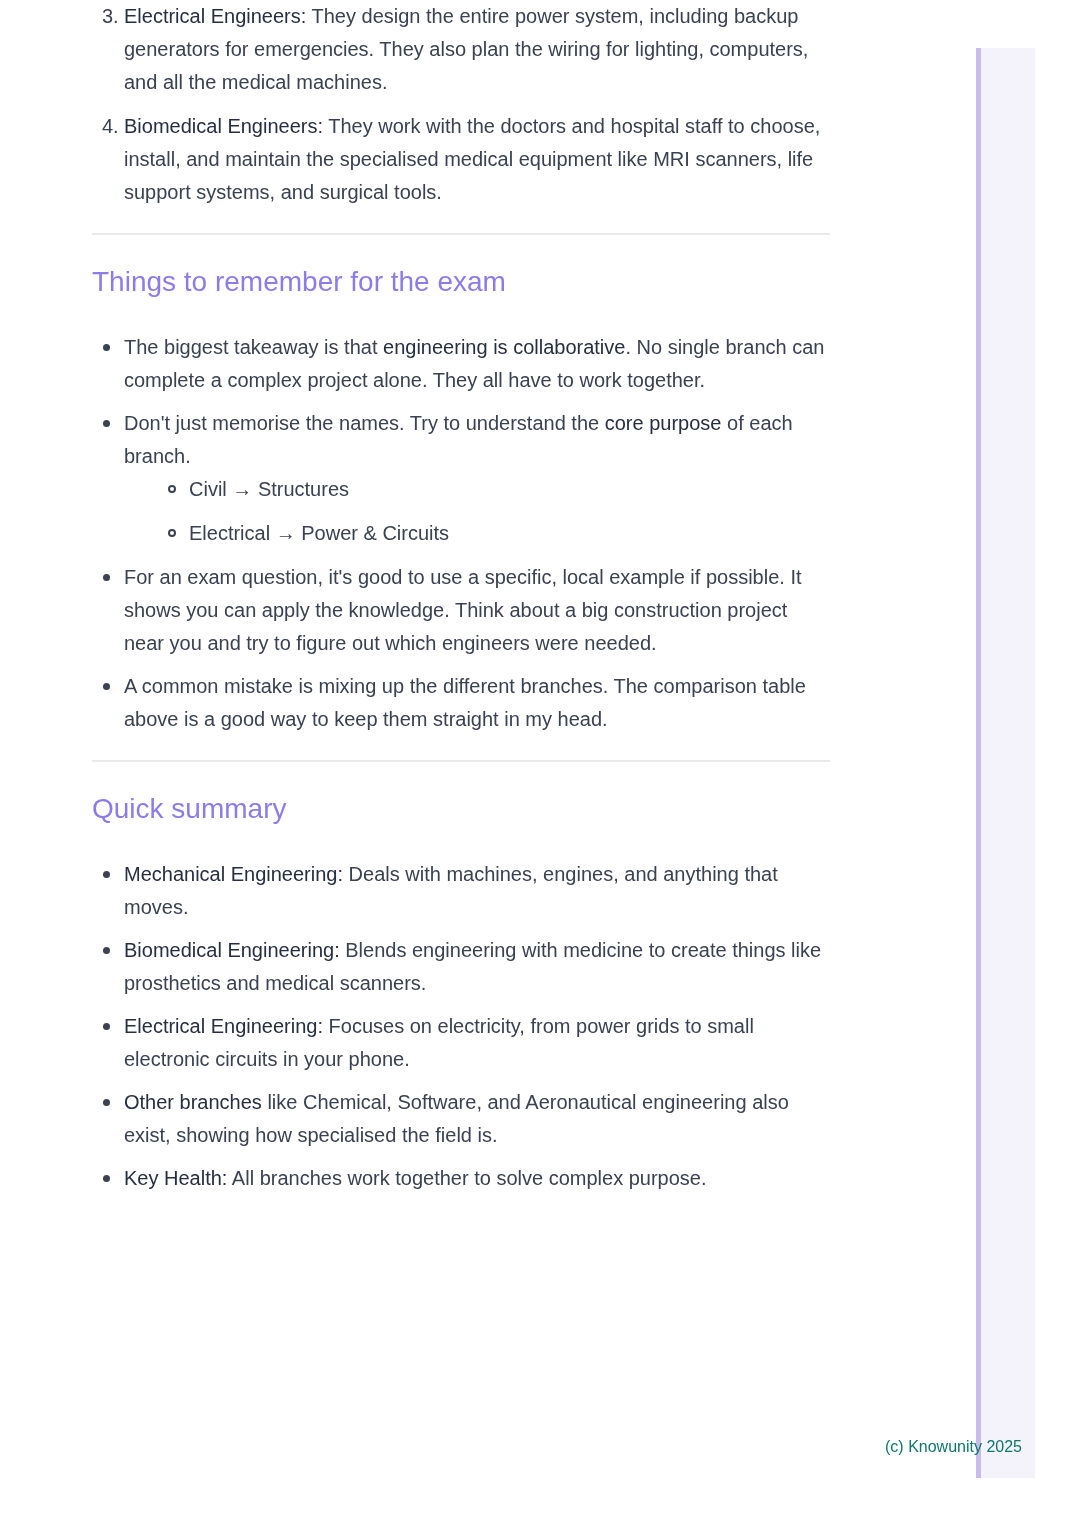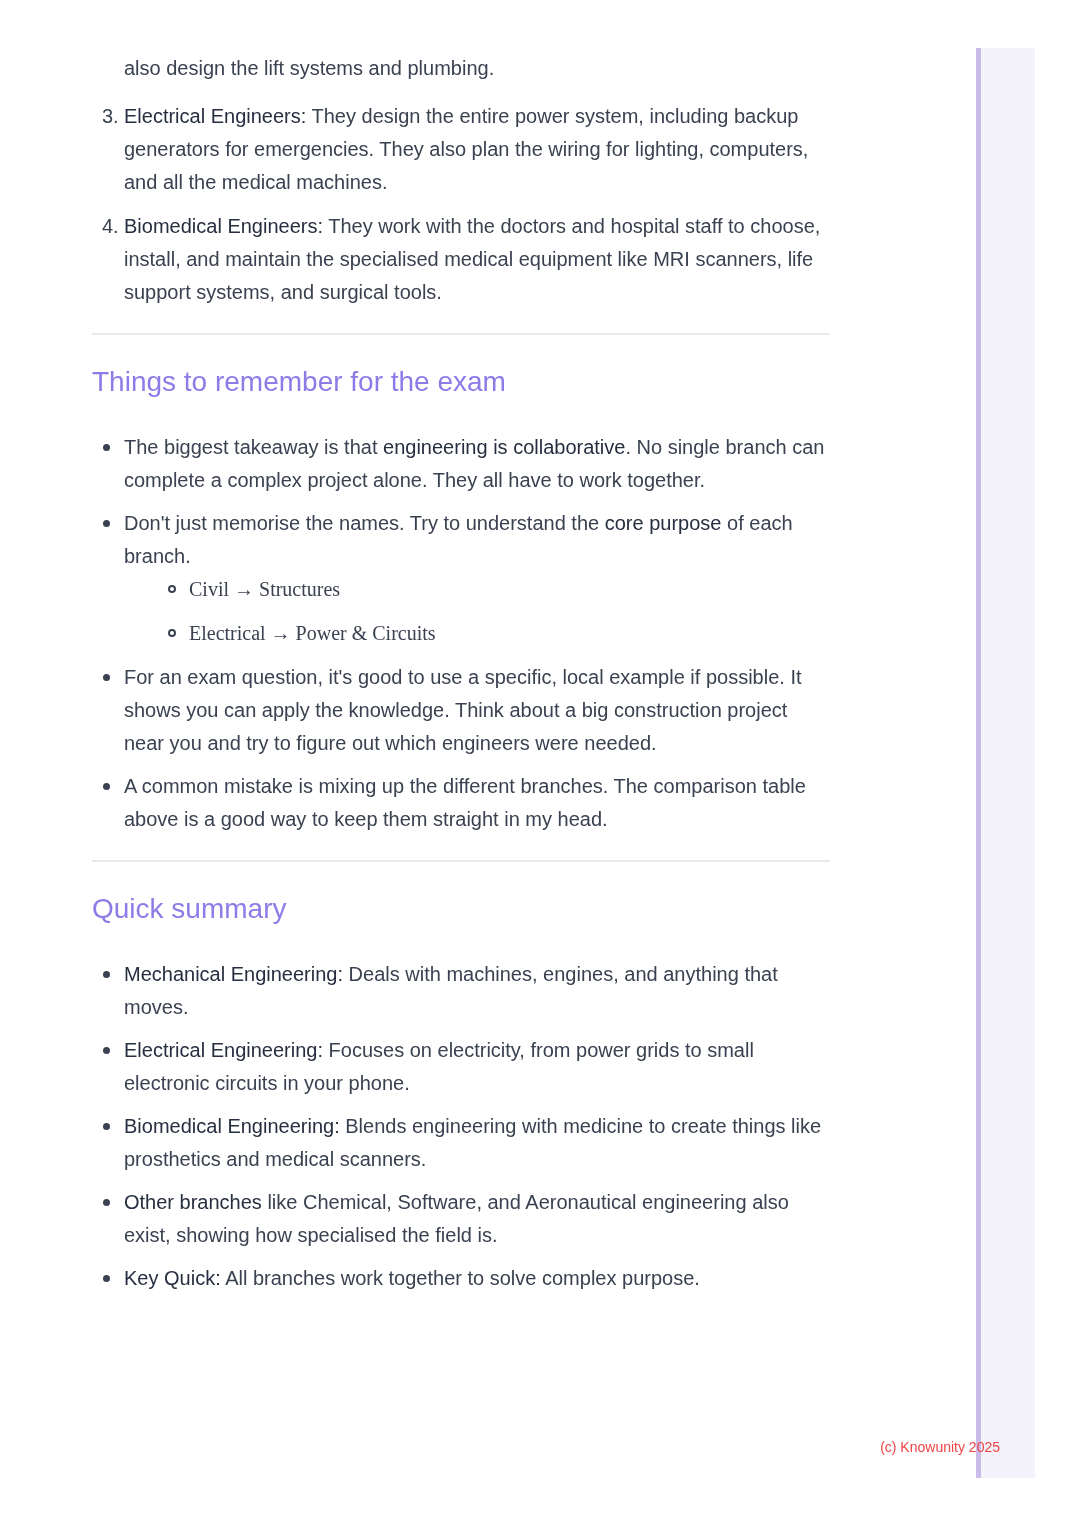--- a/index.html
+++ b/index.html
@@ -89,52 +89,50 @@
   }
   ul.subbullets {
     list-style: none;
     margin: 0 0 0 33px;
     padding: 0;
   }
   ul.subbullets > li {
     position: relative;
     padding-left: 32px;
     margin-bottom: 11px;
-    font-family: Liberation Serif, serif;
   }
   ul.subbullets > li::before {
     content: "";
     position: absolute;
     left: 11px;
     top: 12px;
     width: 8px;
     height: 8px;
     border-radius: 50%;
     background: transparent;
     border: 2px solid #3a4150;
     box-sizing: border-box;
   }
   .footer {
     position: absolute;
     top: 1438px;
-    right: 80px;
-    font-size: 14px;
+    right: 58px;
+    font-size: 16px;
     line-height: 18px;
-    color: #ef4444;
+    color: #0f766e;
     z-index: 2;
   }
 </style>
 </head>
 <body>
 
 <div class="side-strip"></div>
 
 <div class="content">
 
-  <p class="continuation">also design the lift systems and plumbing.</p>
 
   <div class="num-item">
     <span class="num">3.</span>
     <b>Electrical Engineers:</b><span> They design the entire power system, including backup generators for emergencies. They also plan the wiring for lighting, computers, and all the medical machines.</span>
   </div>
 
   <div class="num-item">
     <span class="num">4.</span>
     <b>Biomedical Engineers:</b><span> They work with the doctors and hospital staff to choose, install, and maintain the specialised medical equipment like MRI scanners, life support systems, and surgical tools.</span>
   </div>
@@ -168,28 +166,28 @@
 
   <hr class="divider">
 
   <h2 class="section-heading">Quick summary</h2>
 
   <ul class="bullets">
     <li>
       <b>Mechanical Engineering:</b><span> Deals with machines, engines, and anything that moves.</span>
     </li>
     <li>
-      <b>Electrical Engineering:</b><span> Focuses on electricity, from power grids to small electronic circuits in your phone.</span>
+      <b>Biomedical Engineering:</b><span> Blends engineering with medicine to create things like prosthetics and medical scanners.</span>
     </li>
     <li>
-      <b>Biomedical Engineering:</b><span> Blends engineering with medicine to create things like prosthetics and medical scanners.</span>
+      <b>Electrical Engineering:</b><span> Focuses on electricity, from power grids to small electronic circuits in your phone.</span>
     </li>
     <li>
       <b>Other branches</b><span> like Chemical, Software, and Aeronautical engineering also exist, showing how specialised the field is.</span>
     </li>
     <li>
-      <b>Key Quick:</b><span> All branches work together to solve complex purpose.</span>
+      <b>Key Health:</b><span> All branches work together to solve complex purpose.</span>
     </li>
   </ul>
 
 </div>
 
 <div class="footer">(c) Knowunity 2025</div>
 
 </body></html>

